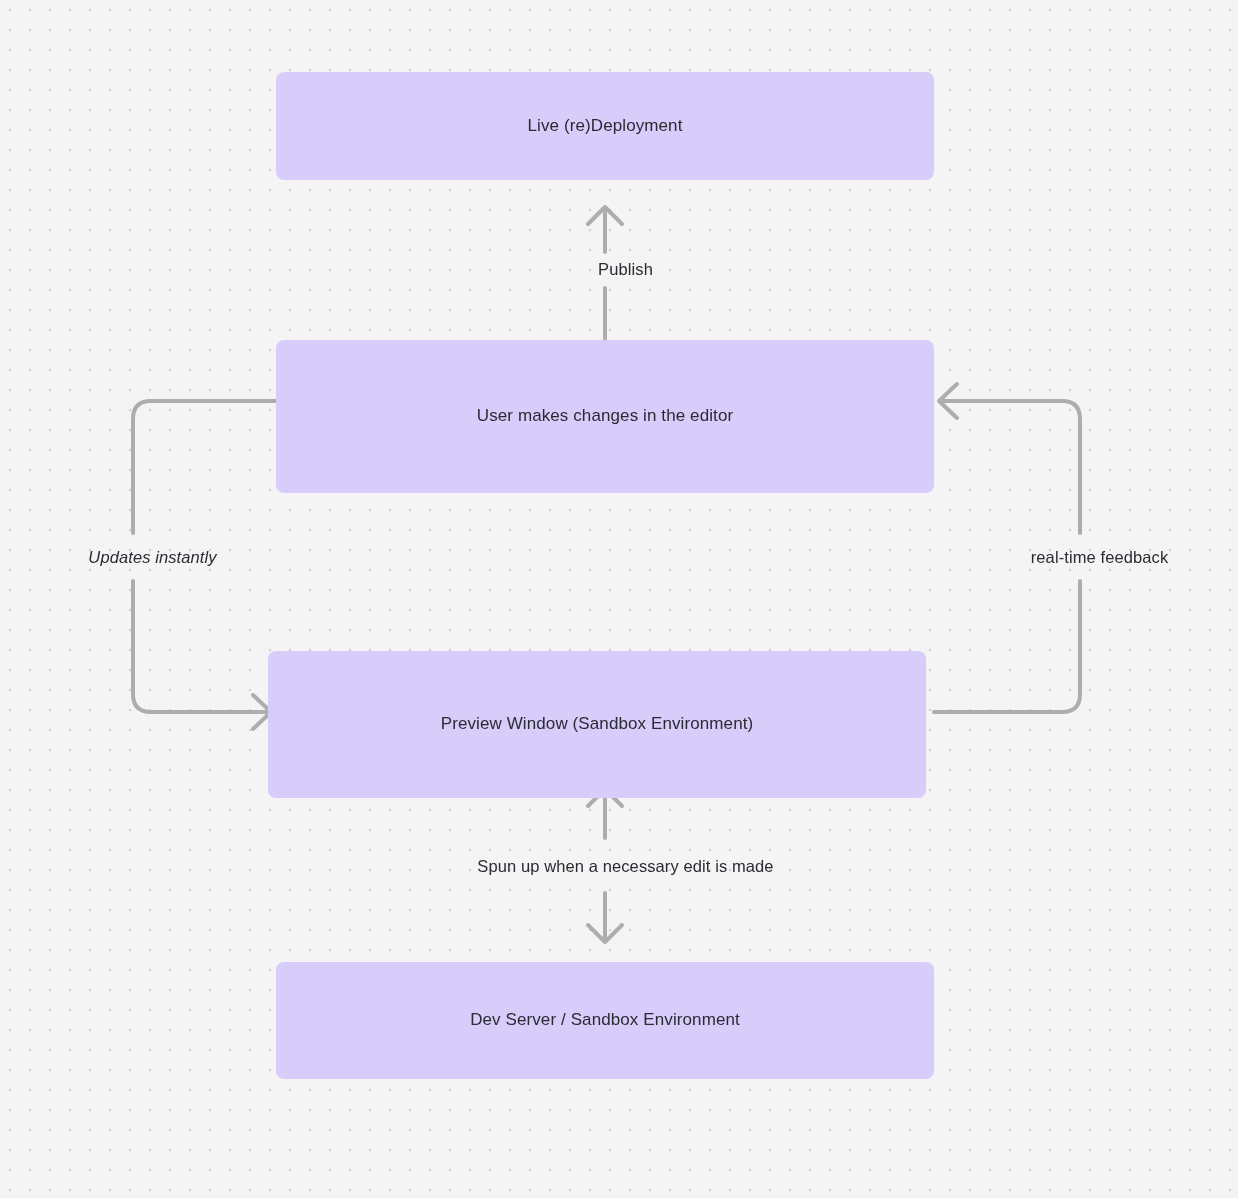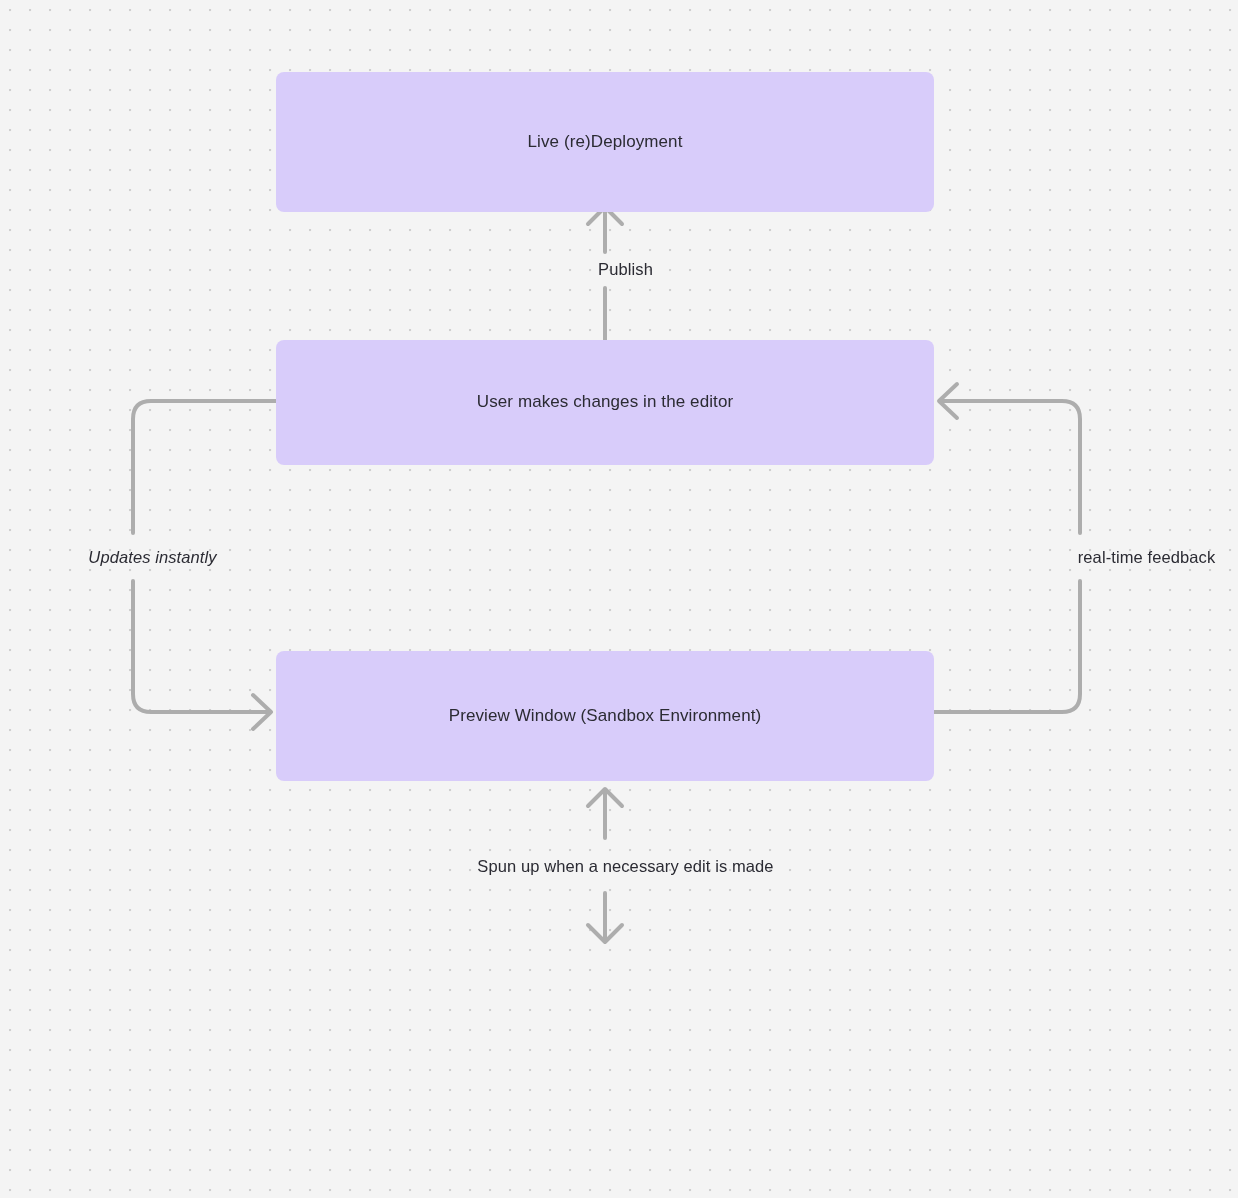--- a/index.html
+++ b/index.html
@@ -90,34 +90,37 @@
     </g>
 
     <g>
       <path d="M 605 838 L 605 791" fill="none" stroke="#adadad" stroke-width="4" stroke-linecap="round"></path>
       <path d="M 588 806 L 605 789 L 622 806" fill="none" stroke="#adadad" stroke-width="4" stroke-linecap="round" stroke-linejoin="round"></path>
       <path d="M 605 893 L 605 940" fill="none" stroke="#adadad" stroke-width="4" stroke-linecap="round"></path>
       <path d="M 588 925 L 605 942 L 622 925" fill="none" stroke="#adadad" stroke-width="4" stroke-linecap="round" stroke-linejoin="round"></path>
     </g>
   </svg>
 
-  <div class="node" style="left:276px; top:72px; width:658px; height:140px;">
+  <div class="node" style="left:276px; top:72px; width:658px; height:108px;">
     <span class="node-label">Live (re)Deployment</span>
   </div>
 
-  <div class="node" style="left:276px; top:340px; width:658px; height:125px;align-items:center;">
+  <div class="node" style="left:276px; top:340px; width:658px; height:153px;align-items:center;">
     <span class="node-label">User makes changes in the editor</span>
   </div>
 
-  <div class="node" style="left:276px; top:651px; width:658px; height:130px;">
+  <div class="node" style="left:268px; top:651px; width:658px; height:147px;">
     <span class="node-label">Preview Window (Sandbox Environment)</span>
   </div>
 
+  <div class="node" style="left:276px; top:962px; width:658px; height:117px;">
+    <span class="node-label">Dev Server / Sandbox Environment</span>
+  </div>
 
   <div class="edge-label center" style="left:605px; top:270px;">Publish</div>
 
   <div class="edge-label center" style="left:132px; top:558px;font-style:italic;">Updates instantly</div>
 
-  <div class="edge-label center" style="left:1079px; top:558px;margin-left:47px;">real-time feedback</div>
+  <div class="edge-label center" style="left:1079px; top:558px;">real-time feedback</div>
 
   <div class="edge-label center" style="left:605px; top:867px;">Spun up when a necessary edit is made</div>
 
 </div>
 
 </body></html>

